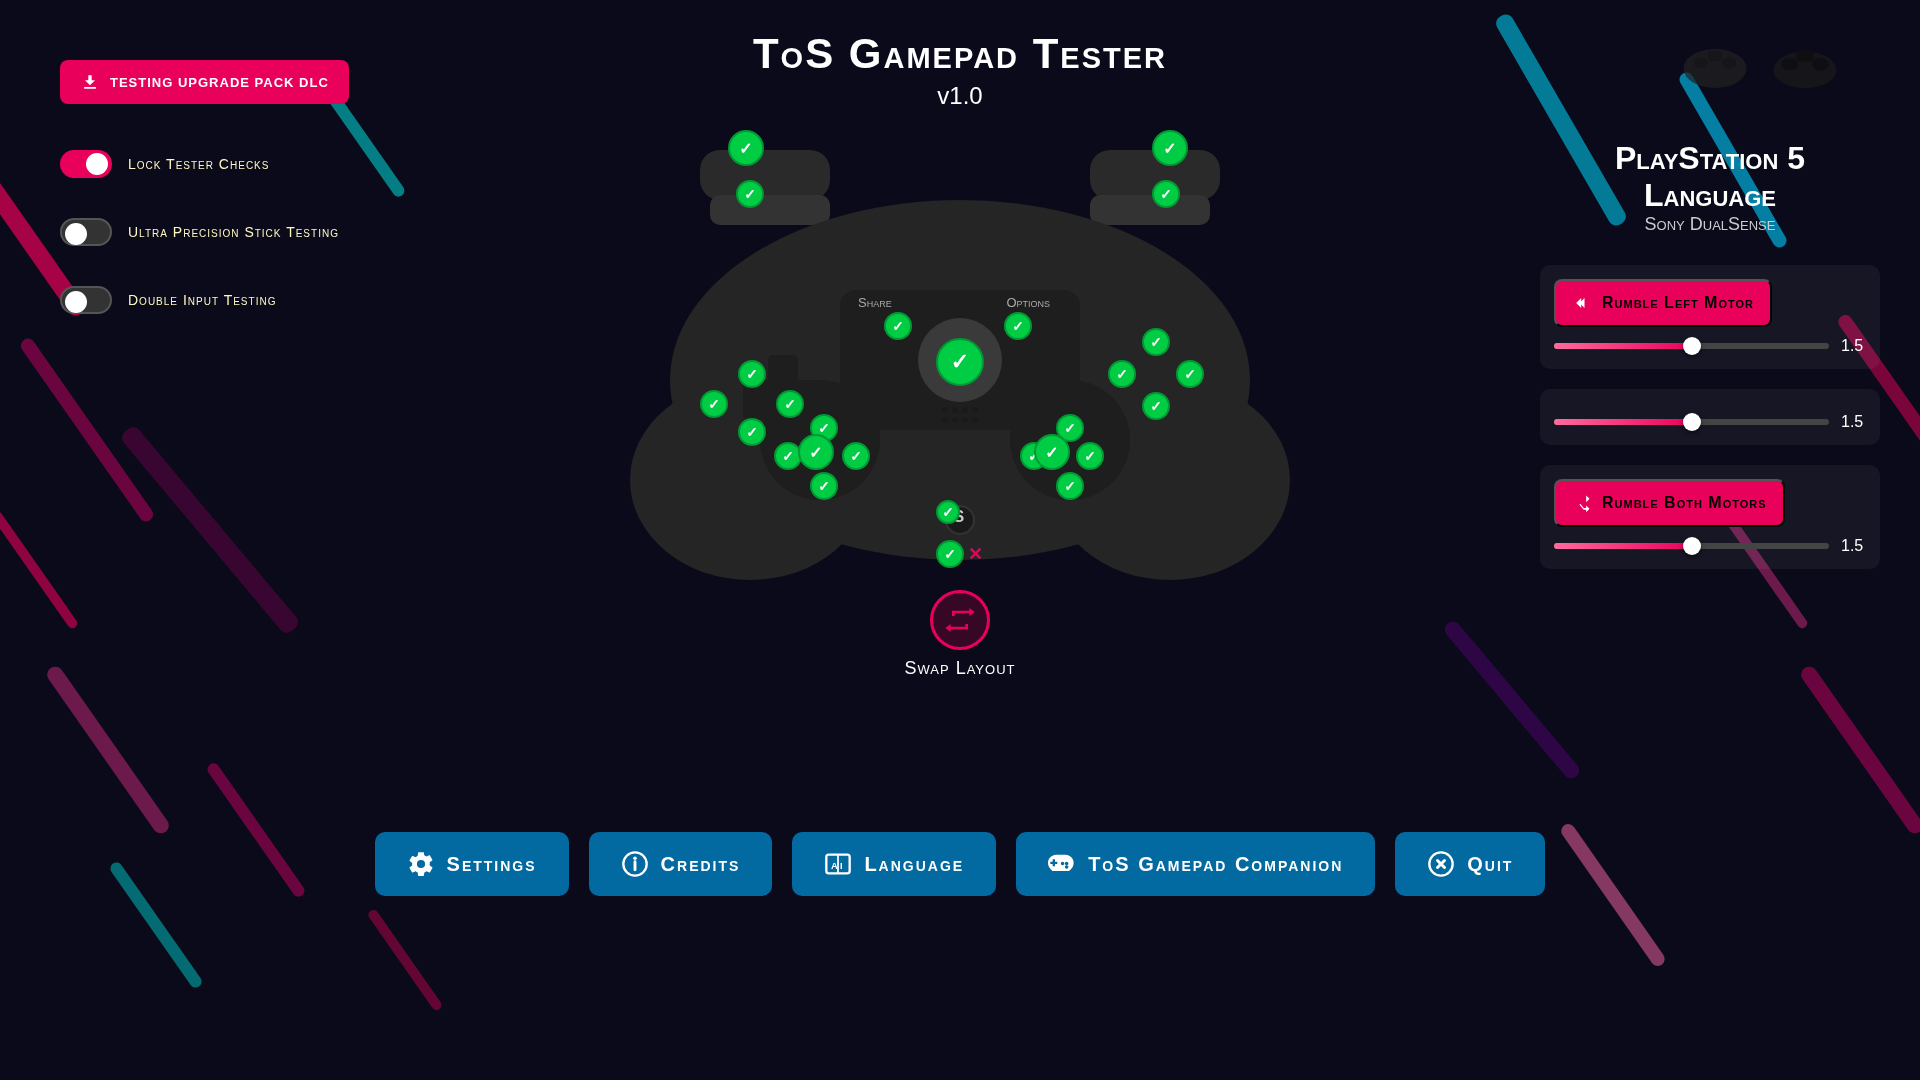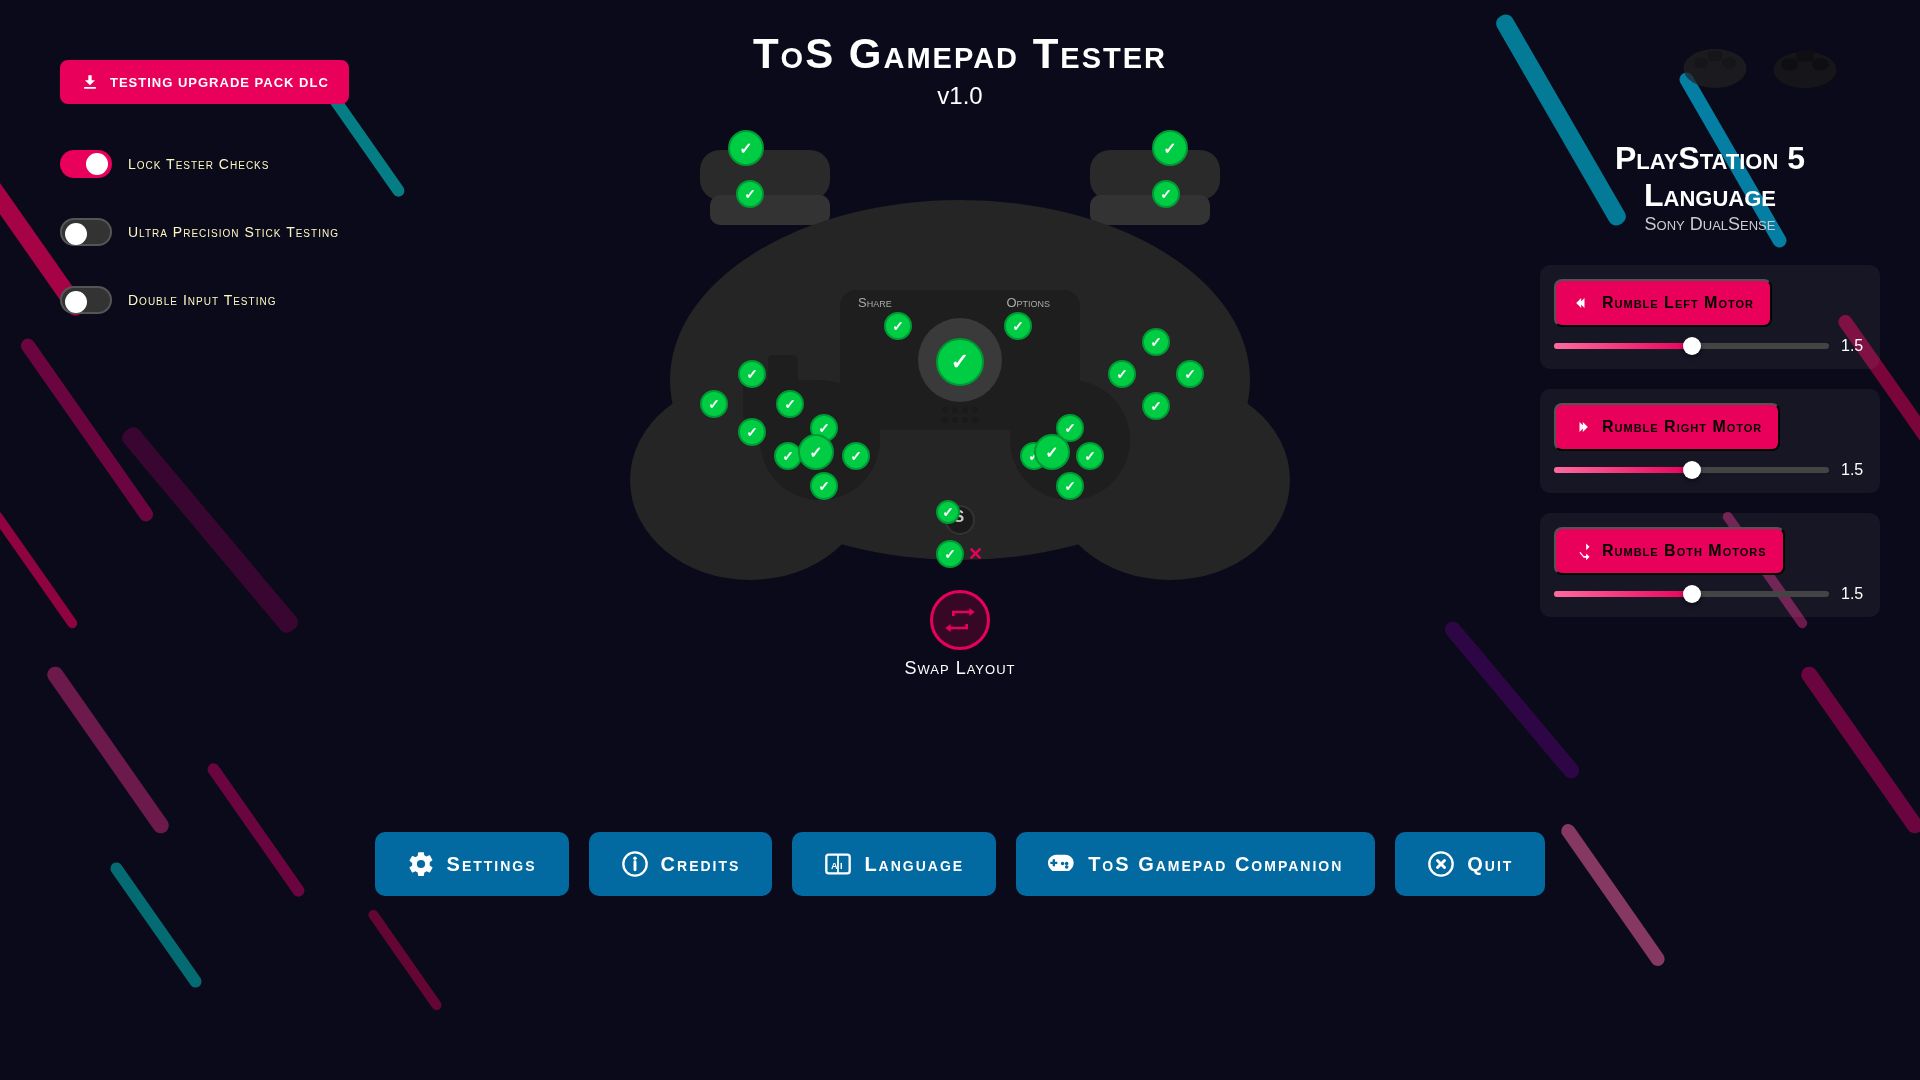--- a/index.html
+++ b/index.html
@@ -469,27 +469,20 @@
       <div class="rumble-slider-row">
         <div class="rumble-slider">
           <div class="rumble-slider-fill" style="width:50%;"></div>
           <div class="rumble-slider-thumb" style="left:calc(50% - 9px);"></div>
         </div>
         <span class="rumble-value">1.5</span>
       </div>
     </div>
 
     <div class="rumble-section">
-      <button class="rumble-header">
-        <svg width="20" height="20" viewBox="0 0 24 24" fill="white">
-          <path d="M9 18l6-6-6-6v12z"></path>
-            <path d="M13 18l6-6-6-6v12z"></path>
-        </svg>
-        <span>Rumble Right Motor</span>
-      </button>
       <div class="rumble-slider-row">
         <div class="rumble-slider">
           <div class="rumble-slider-fill" style="width:50%;"></div>
           <div class="rumble-slider-thumb" style="left:calc(50% - 9px);"></div>
         </div>
         <span class="rumble-value">1.5</span>
       </div>
     </div>
 
     <div class="rumble-section">

